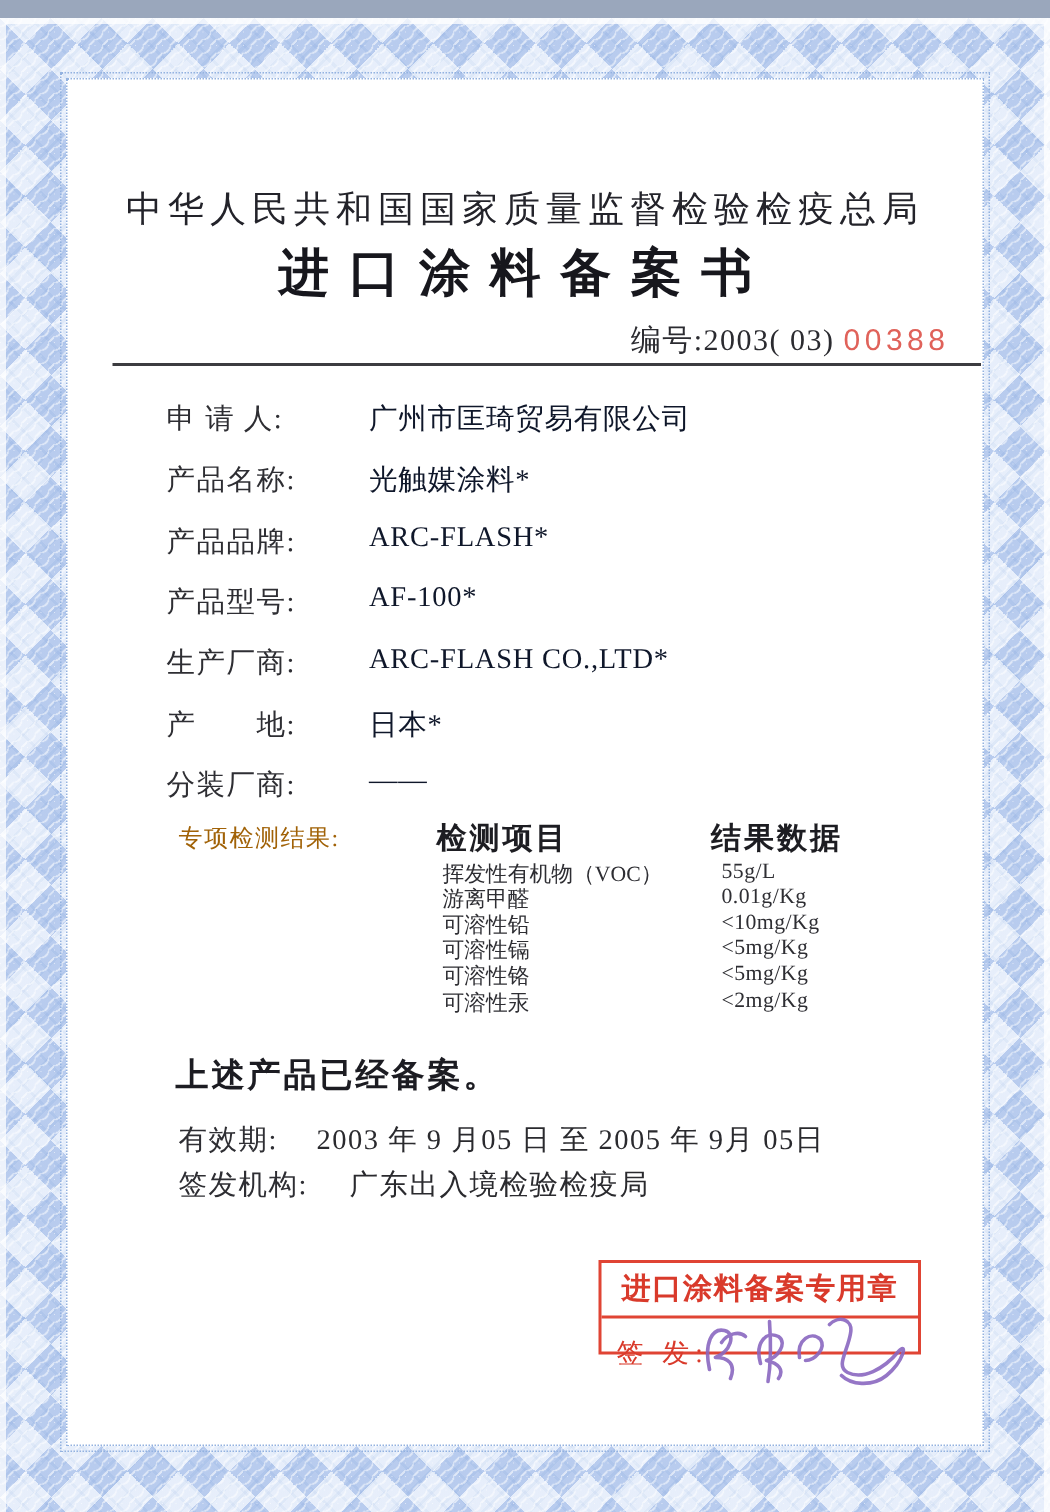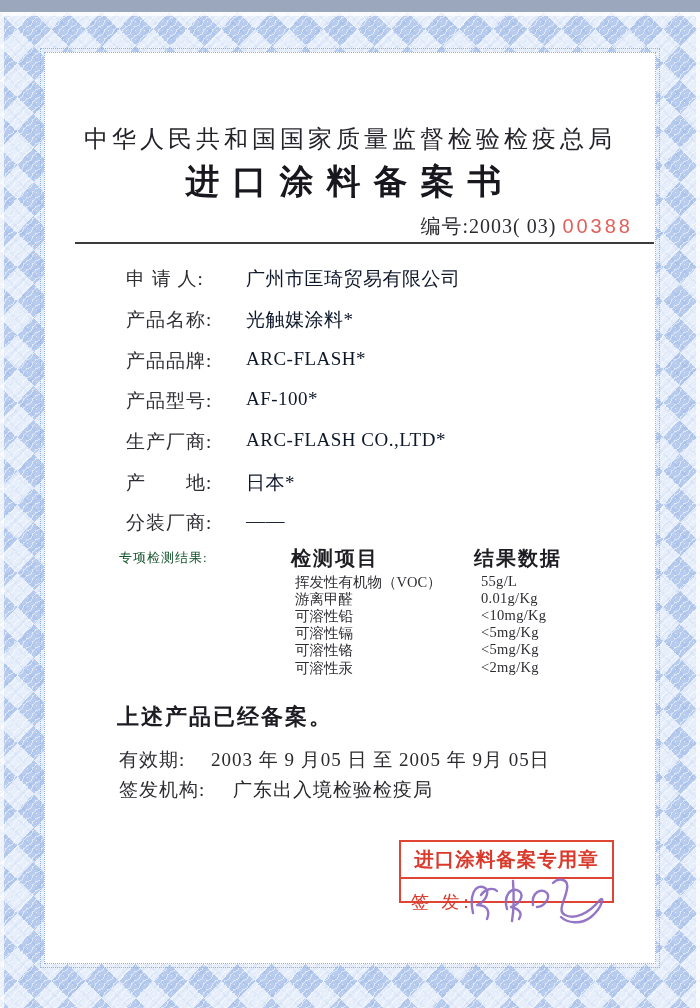--- a/index.html
+++ b/index.html
@@ -50,29 +50,29 @@
     color:#2b2b30; white-space:nowrap;
   }
   .serial .num { color:#e0625a; letter-spacing:3px; font-family:"Liberation Sans","DejaVu Sans",sans-serif; }
   .rule {
     top:189px; left:30px; right:1px; height:2px;
     background:#3c3c40;
   }
 
   .field-row { left:0; width:100%; height:26px; white-space:nowrap; }
   .field-label {
-    position:absolute; left:81px; top:0;
+    position:absolute; left:66px; top:0;
     font-size:19px; letter-spacing:1px; color:#2e2e33;
   }
   .field-value {
     position:absolute; left:201px; top:0;
     font-size:19px; letter-spacing:0.5px; color:#0f172a;
   }
 
-  .tests-label { top:496px; left:74px; font-size:13px; letter-spacing:1px; color:#14532d; }
+  .tests-label { top:496px; left:74px; font-size:16px; letter-spacing:1px; color:#a16207; }
   .col-head { top:492px; font-size:20px; font-weight:bold; color:#1d1d22; letter-spacing:2px; }
   .col-head.item   { left:246px; }
   .col-head.result { left:429px; }
   .test-row { left:0; width:100%; height:17px; }
   .test-item   { position:absolute; left:250px; font-size:14.5px; color:#2e2e33; }
   .test-result { position:absolute; left:436px; font-size:14.5px; color:#2e2e33; letter-spacing:0.3px;text-align:right; }
 
   .statement {
     top:649px; left:72px;
     font-family:"Liberation Sans","DejaVu Sans",sans-serif;

